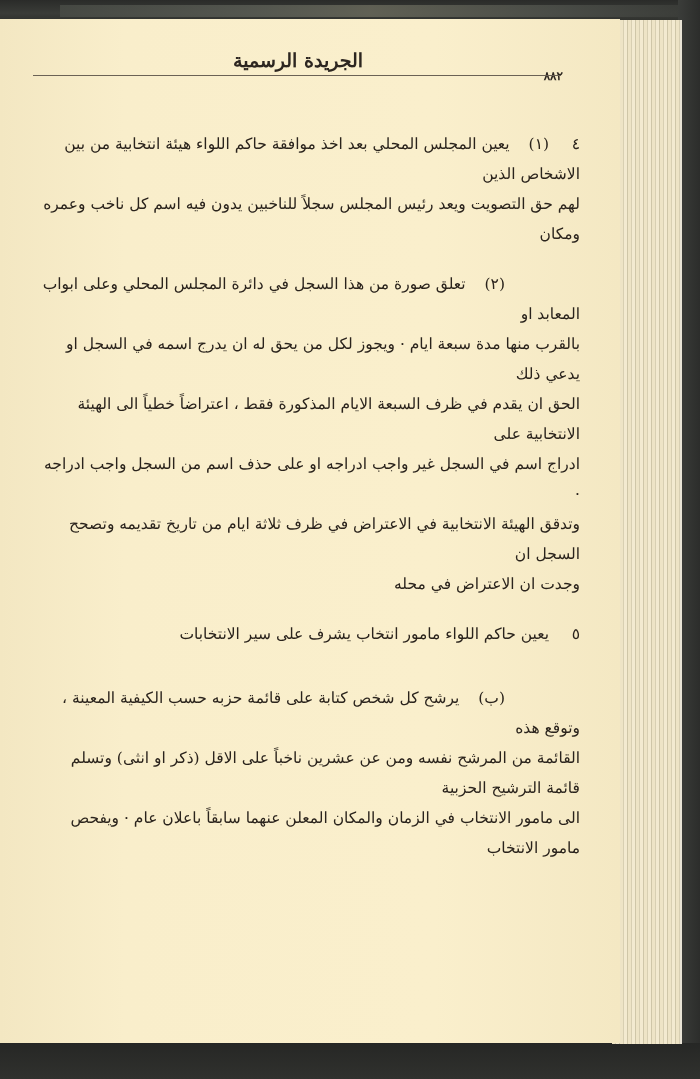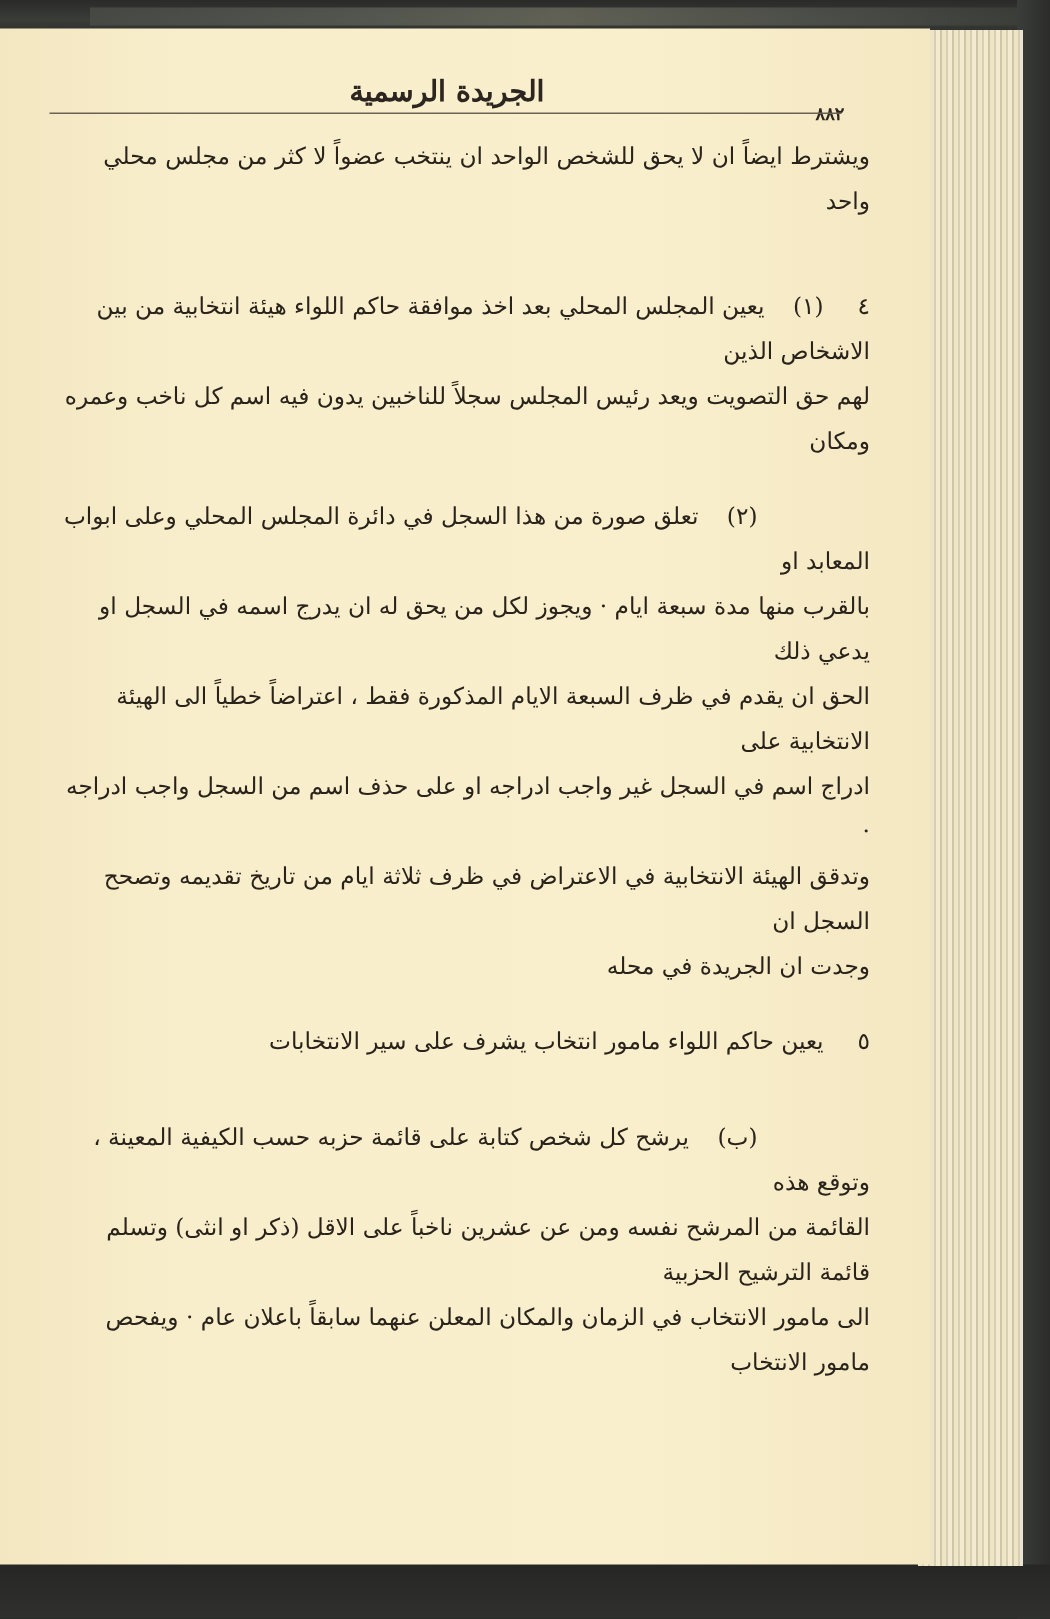--- a/index.html
+++ b/index.html
@@ -82,44 +82,41 @@
 <div class="page">
   <div class="header">
     <div class="header-title">الجريدة الرسمية</div>
     <div class="page-number">٨٨٢</div>
   </div>
   <div class="header-rule"></div>
 
   <div class="body-text">
 
     <div class="gap-s"></div>
-    <p class="para">
-      <span>ويشترط ايضاً ان لا يحق للشخص الواحد ان ينتخب عضواً لا كثر من مجلس محلي واحد</span>
-    </p>
 
     <div class="gap-l"></div>
 
     <div class="gap-l"></div>
     <p class="para">
       <span class="num">٤</span>
       <span class="sub">(١)</span>
       <span>يعين المجلس المحلي بعد اخذ موافقة حاكم اللواء هيئة انتخابية من بين الاشخاص الذين</span><br>
       <span>لهم حق التصويت ويعد رئيس المجلس سجلاً للناخبين يدون فيه اسم كل ناخب وعمره ومكان</span><br>
     </p>
 
     <div class="gap-l"></div>
     <p class="para">
       <span class="indent"></span>
       <span class="sub">(٢)</span>
       <span>تعلق صورة من هذا السجل في دائرة المجلس المحلي وعلى ابواب المعابد او</span><br>
       <span>بالقرب منها مدة سبعة ايام · ويجوز لكل من يحق له ان يدرج اسمه في السجل او يدعي ذلك</span><br>
       <span>الحق ان يقدم في ظرف السبعة الايام المذكورة فقط ، اعتراضاً خطياً الى الهيئة الانتخابية على</span><br>
       <span>ادراج اسم في السجل غير واجب ادراجه او على حذف اسم من السجل واجب ادراجه ·</span><br>
       <span>وتدقق الهيئة الانتخابية في الاعتراض في ظرف ثلاثة ايام من تاريخ تقديمه وتصحح السجل ان</span><br>
-      <span>وجدت ان الجريدة في محله</span>
+      <span>وجدت ان الاعتراض في محله</span>
     </p>
 
     <div class="gap-l"></div>
     <p class="para">
       <span class="num">٥</span>
       <span>يعين حاكم اللواء مامور انتخاب يشرف على سير الانتخابات</span>
     </p>
 
     <div class="gap-m"></div>
 

